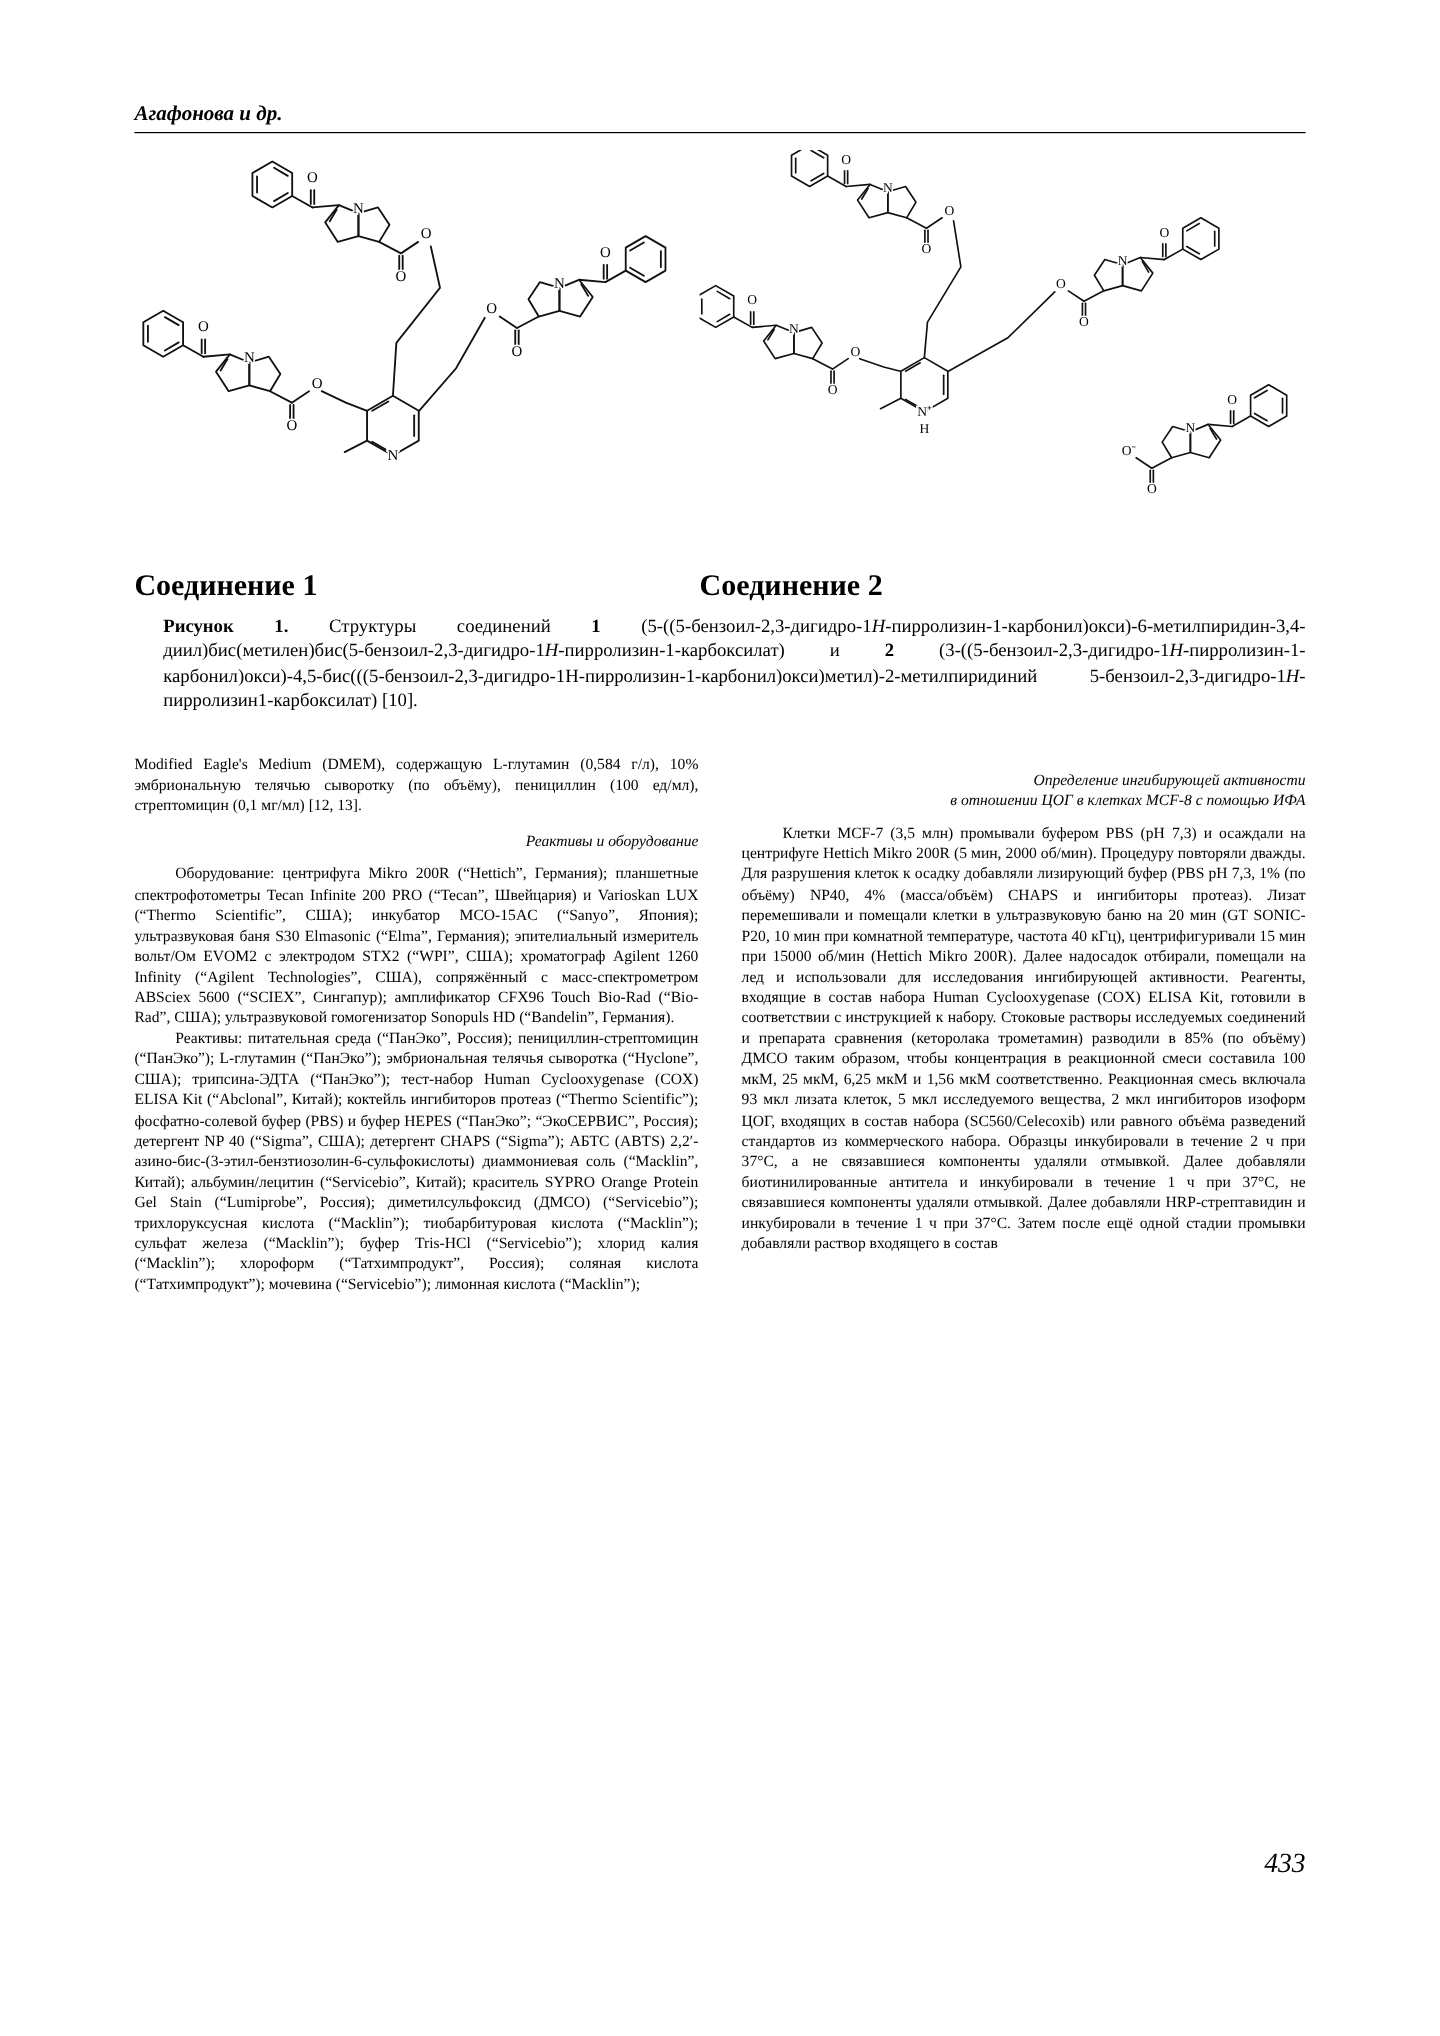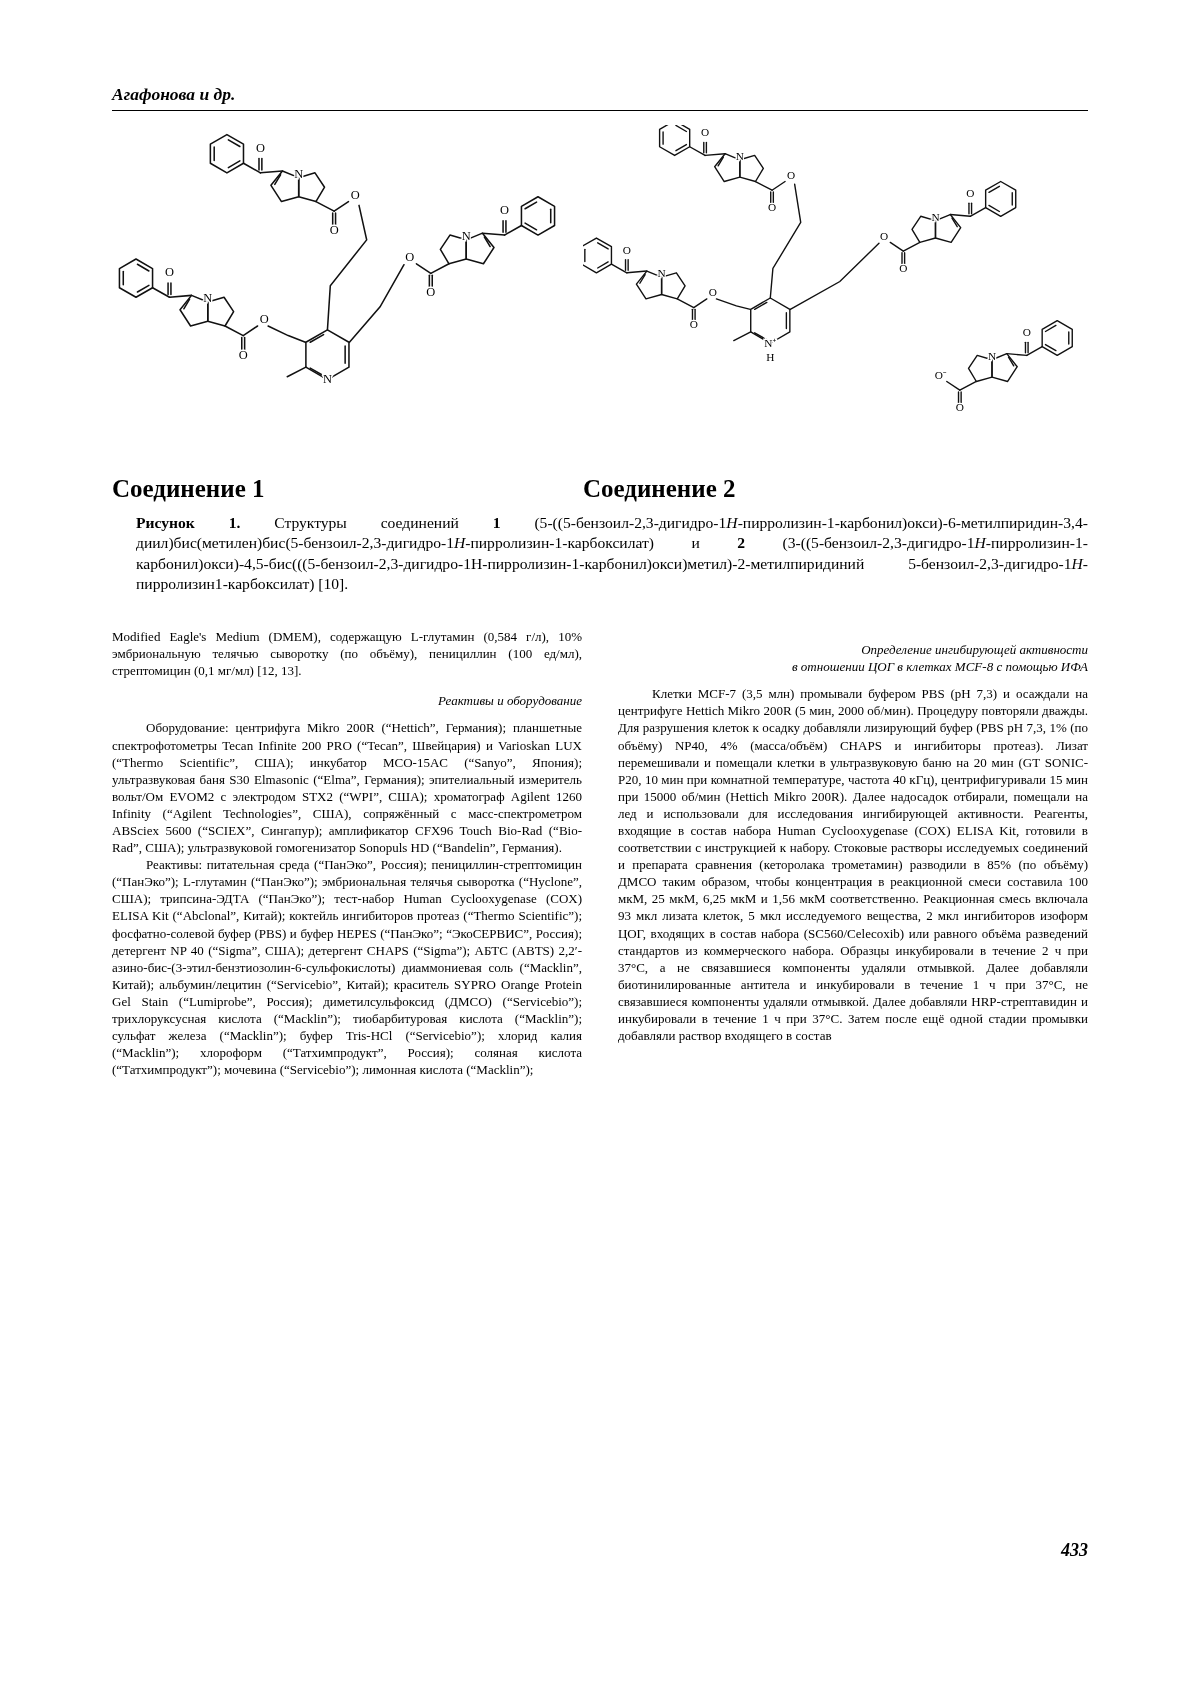--- a/index.html
+++ b/index.html
@@ -13,21 +13,21 @@
   svg .bond{stroke:#111;stroke-width:1.6;fill:none;stroke-linecap:round;}
   svg polygon{stroke:#111;stroke-width:1.6;fill:none;stroke-linejoin:round;}
   text.atom{font-family:"Liberation Serif",serif;font-size:13px;fill:#000;stroke:#fff;stroke-width:3px;paint-order:stroke;text-anchor:middle;}
   .caption{margin-top:10px;font-size:15.6px;line-height:1.3;text-align:justify;margin-left:24px;}
   .caption span{white-space:normal;}
   .columns{display:flex;gap:36px;margin-top:34px;}
   .col{width:470px;font-size:13px;line-height:1.315;text-align:justify;}
   .col p{margin:0;}
   .col p.indent{text-indent:34px;}
   .col .section-heading{font-style:italic;margin:13px 0 10px 0;text-align:right;white-space:pre-line;}
-  .pageno{position:absolute;top:1540px;left:112px;width:976px;text-align:right;font-style:italic;font-size:18px;font-weight:bold;}
+  .pageno{position:absolute;top:1540px;left:112px;width:976px;text-align:right;font-style:italic;font-size:23px;}
   .b{font-weight:bold;}
   .i{font-style:italic;}
 </style>
 </head>
 <body>
 
 <div class="page">
 
   <div class="running-title">Агафонова и др.</div>
 

